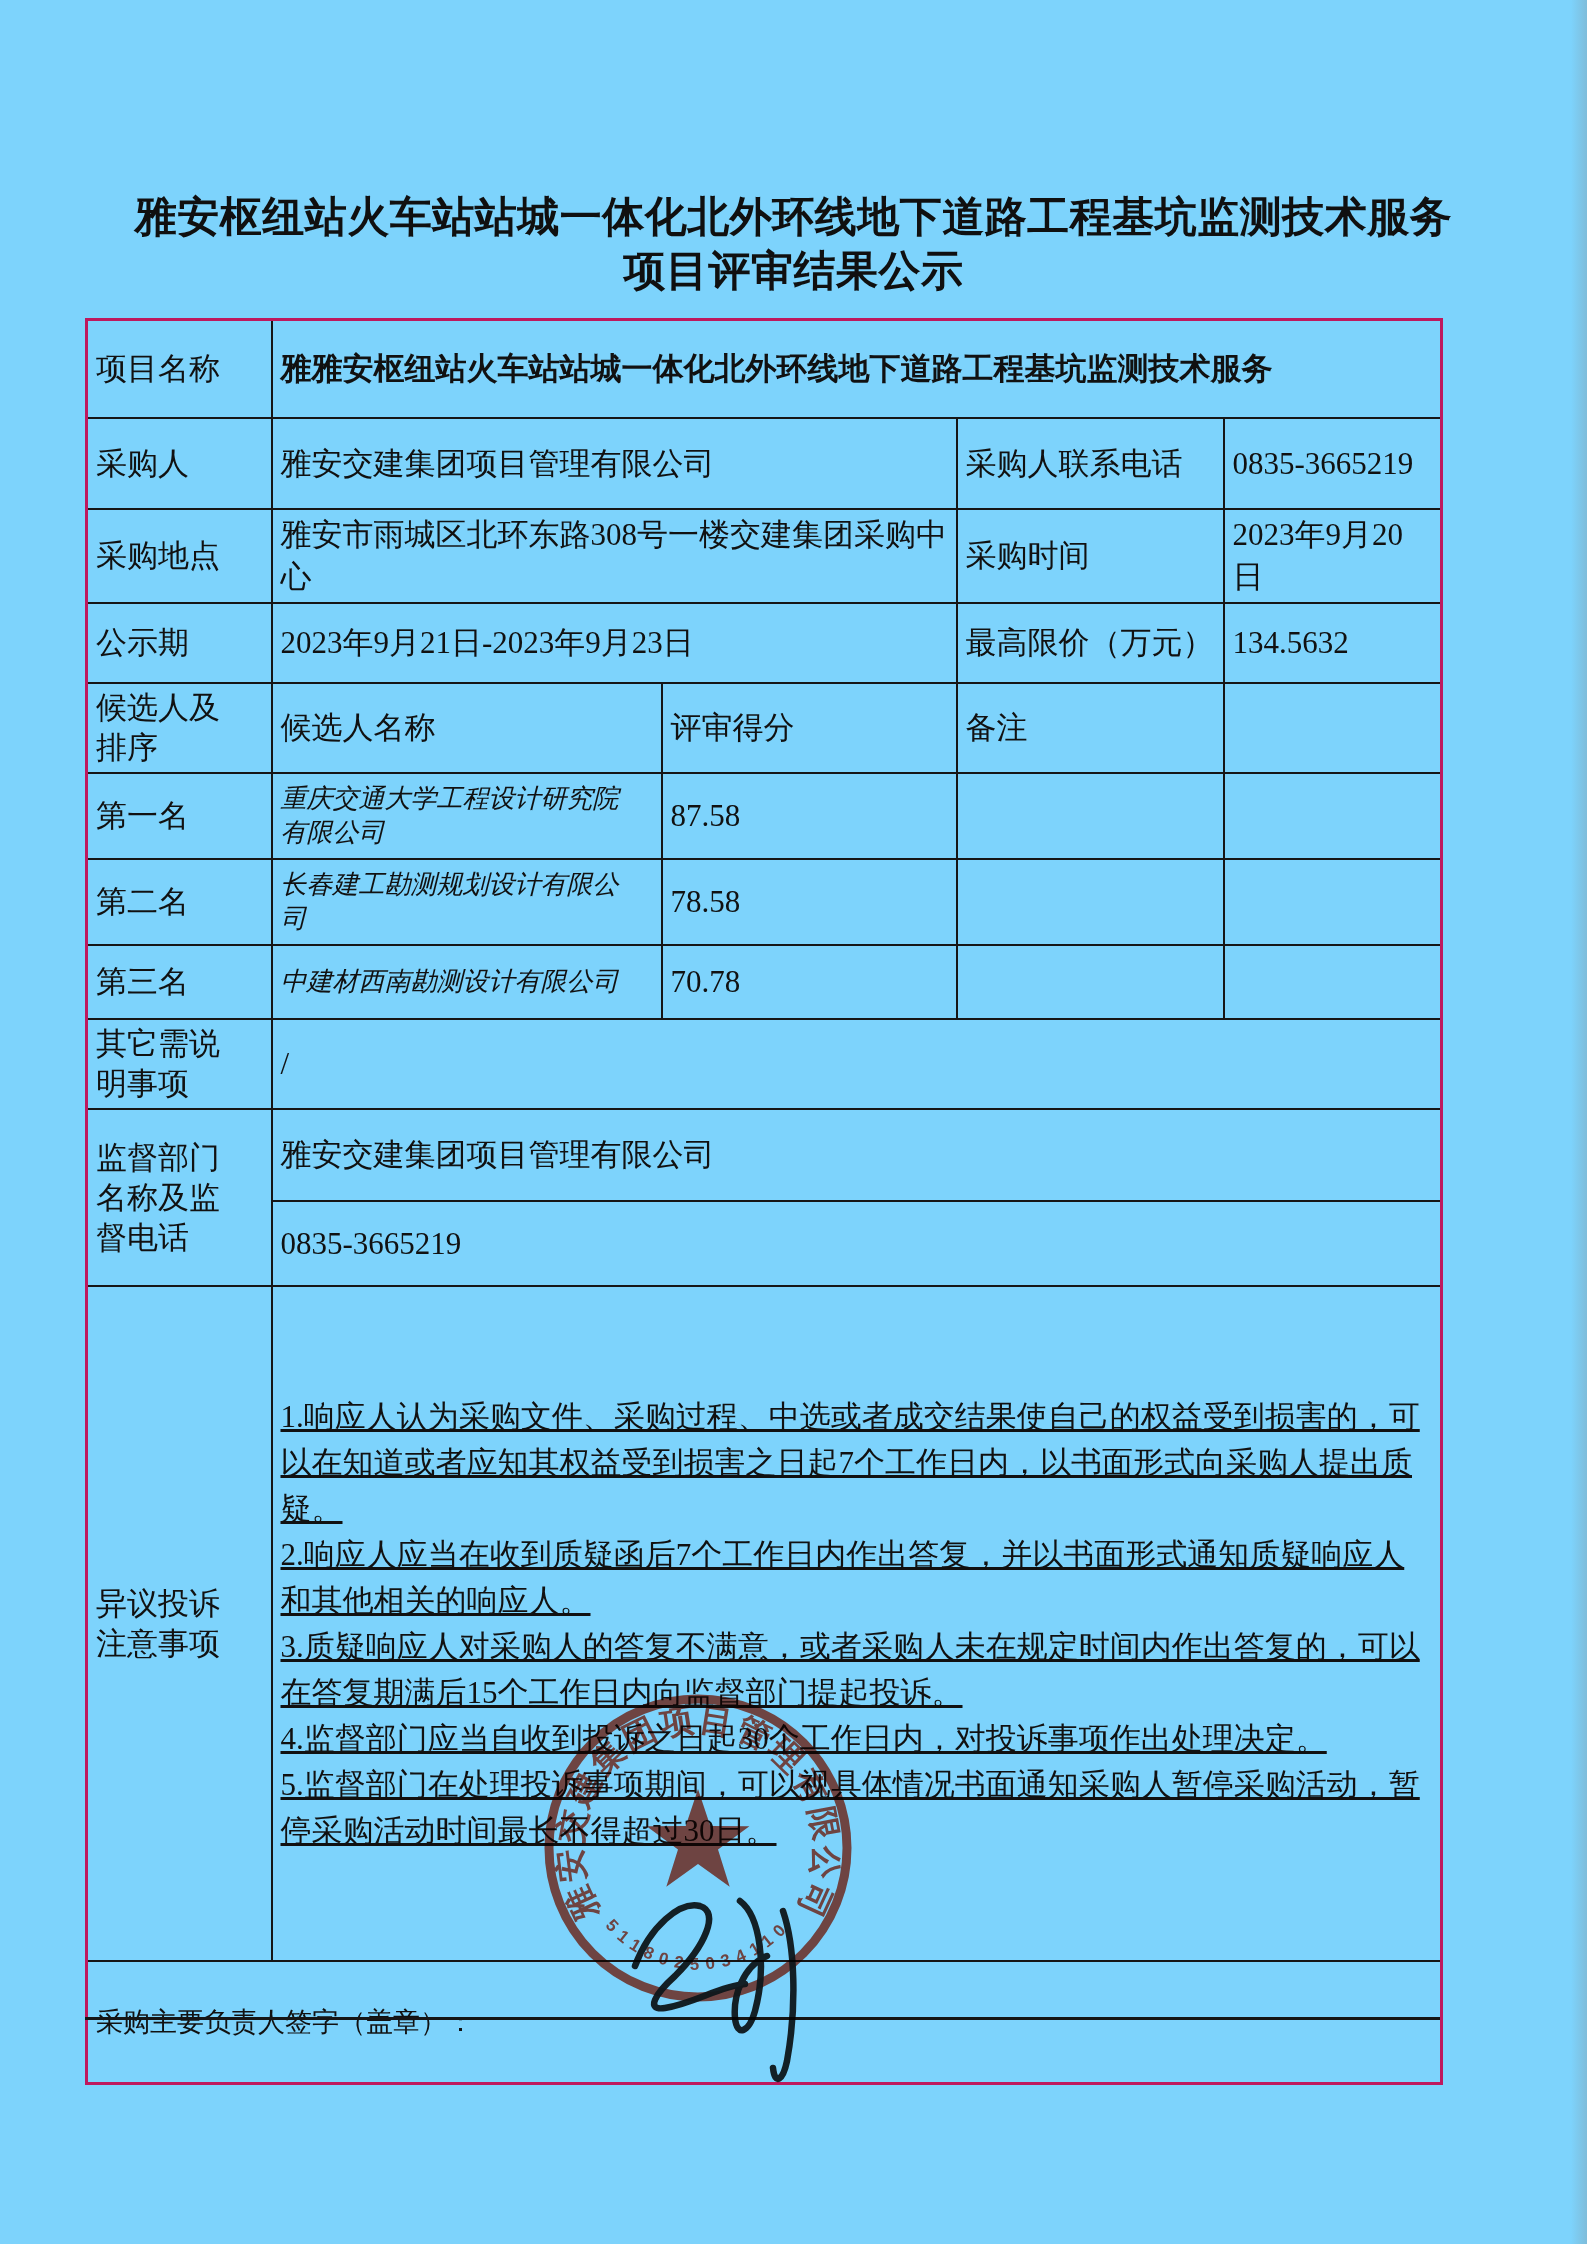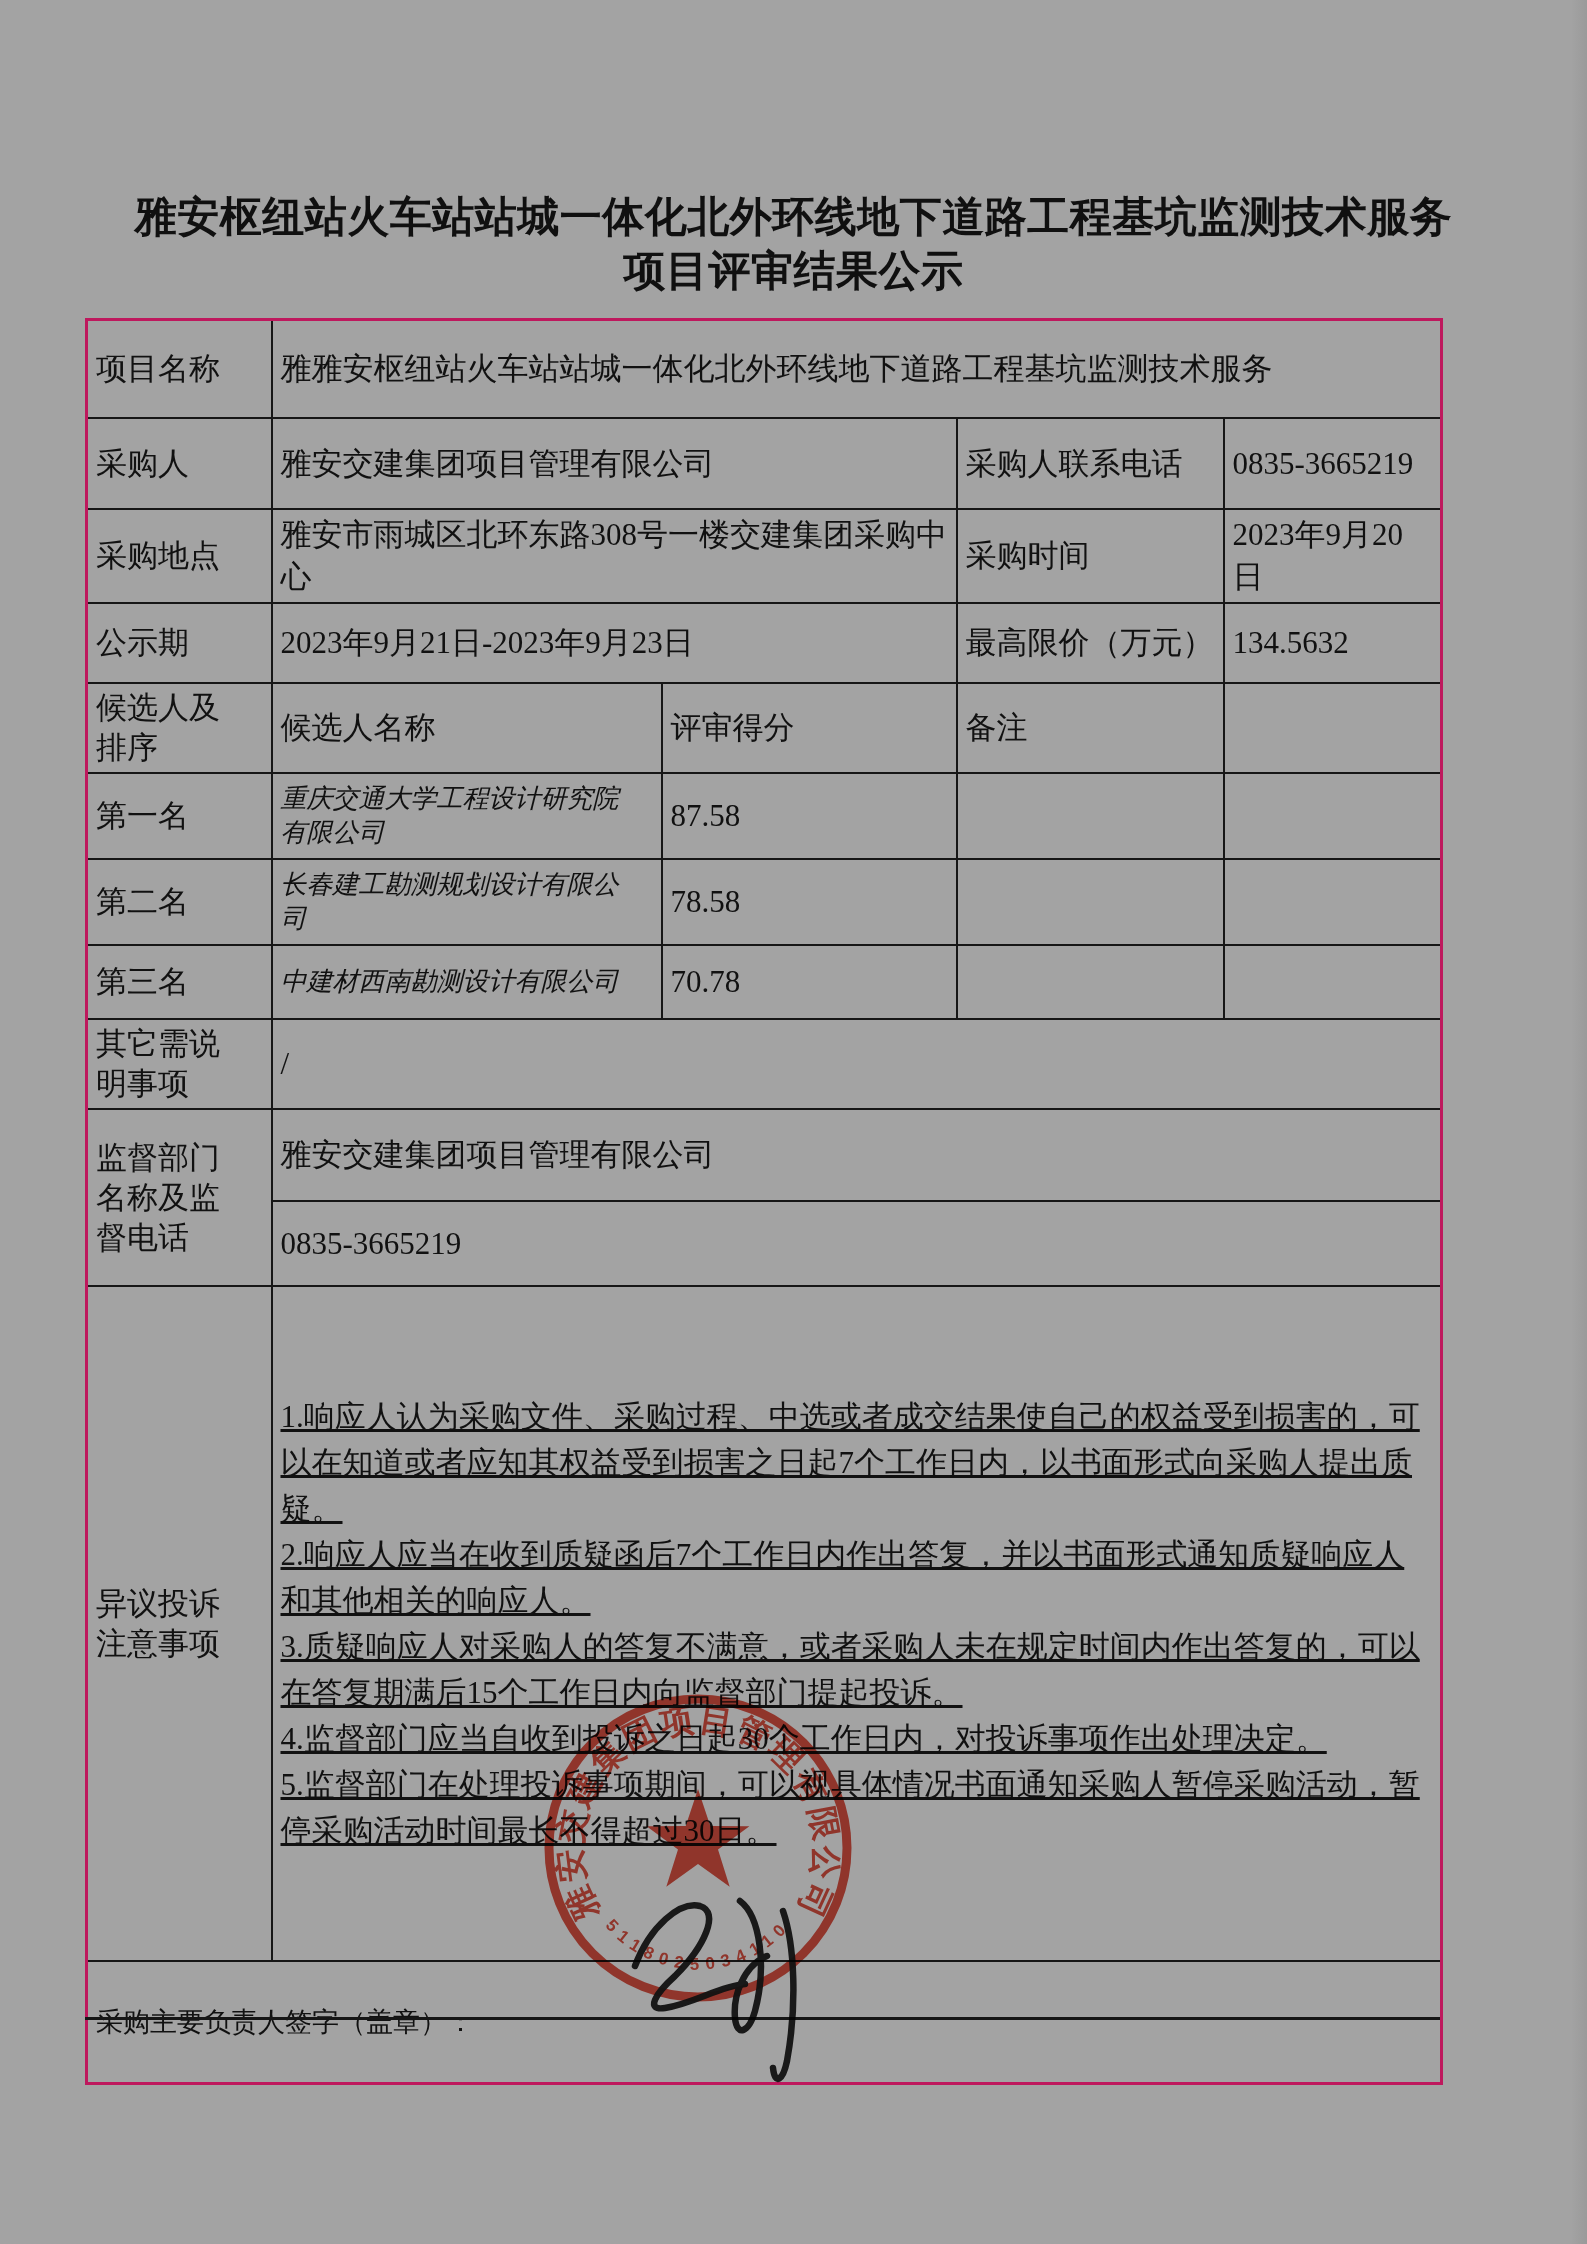--- a/index.html
+++ b/index.html
@@ -1,17 +1,17 @@
 <!DOCTYPE html>
 <html><head>
 <meta charset="utf-8">
 <style>
   html,body { margin:0; padding:0; background:#ffffff; }
   .page {
-    position:relative; width:1587px; height:2244px; background:#a3a3a3;
+    position:relative; width:1587px; height:2244px; background:#7dd3fc;
     font-family:"Liberation Serif","DejaVu Serif",serif; color:#141414; overflow:hidden;
   }
   .scan-edge {
     position:absolute; right:0; top:0; width:16px; height:100%;
     background:linear-gradient(to right, rgba(130,130,130,0), rgba(130,130,130,0.28));
   }
   .title {
     position:absolute; top:190px; left:0; width:1587px; text-align:center;
     font-family:"Liberation Sans","DejaVu Sans",sans-serif; font-weight:bold;
     font-size:42px; line-height:54px; color:#101010; letter-spacing:0.5px;
@@ -20,21 +20,21 @@
     position:absolute; left:85px; top:318px; width:1355px;
     border-collapse:collapse; table-layout:fixed;
     border:3px solid #be185d; font-size:31px; color:#111111;
   }
   table.doc td { border:2px solid #161616; vertical-align:middle; padding:4px 8px; }
   .lbl { padding-left:8px; white-space:pre-line; line-height:40px; }
   .lbl-ctr { white-space:pre-line; line-height:40px; }
   .val-left { padding-left:12px; }
   .ctr { }
   .bold-val {
-    font-family:"Liberation Sans","DejaVu Sans",sans-serif; font-weight:normal; font-size:31px;
+    font-family:"Liberation Sans","DejaVu Sans",sans-serif; font-weight:bold; font-size:31px;
   }
   .name-cell { white-space:pre-line; padding-left:10px; font-size:26px; line-height:34px;font-style:italic; }
   .notes-cell { padding:12px 18px 12px 14px; font-size:31px; line-height:46px;text-decoration:underline; }
   .notes-cell .note-line { text-align:left; }
   .sig-cell { font-size:27px; padding-left:10px; }
   .r1 td { height:88px; }
   .r2 td { height:81px; }
   .r3 td { height:78px; }
   .r4 td { height:70px; }
   .r5 td { height:77px; }

